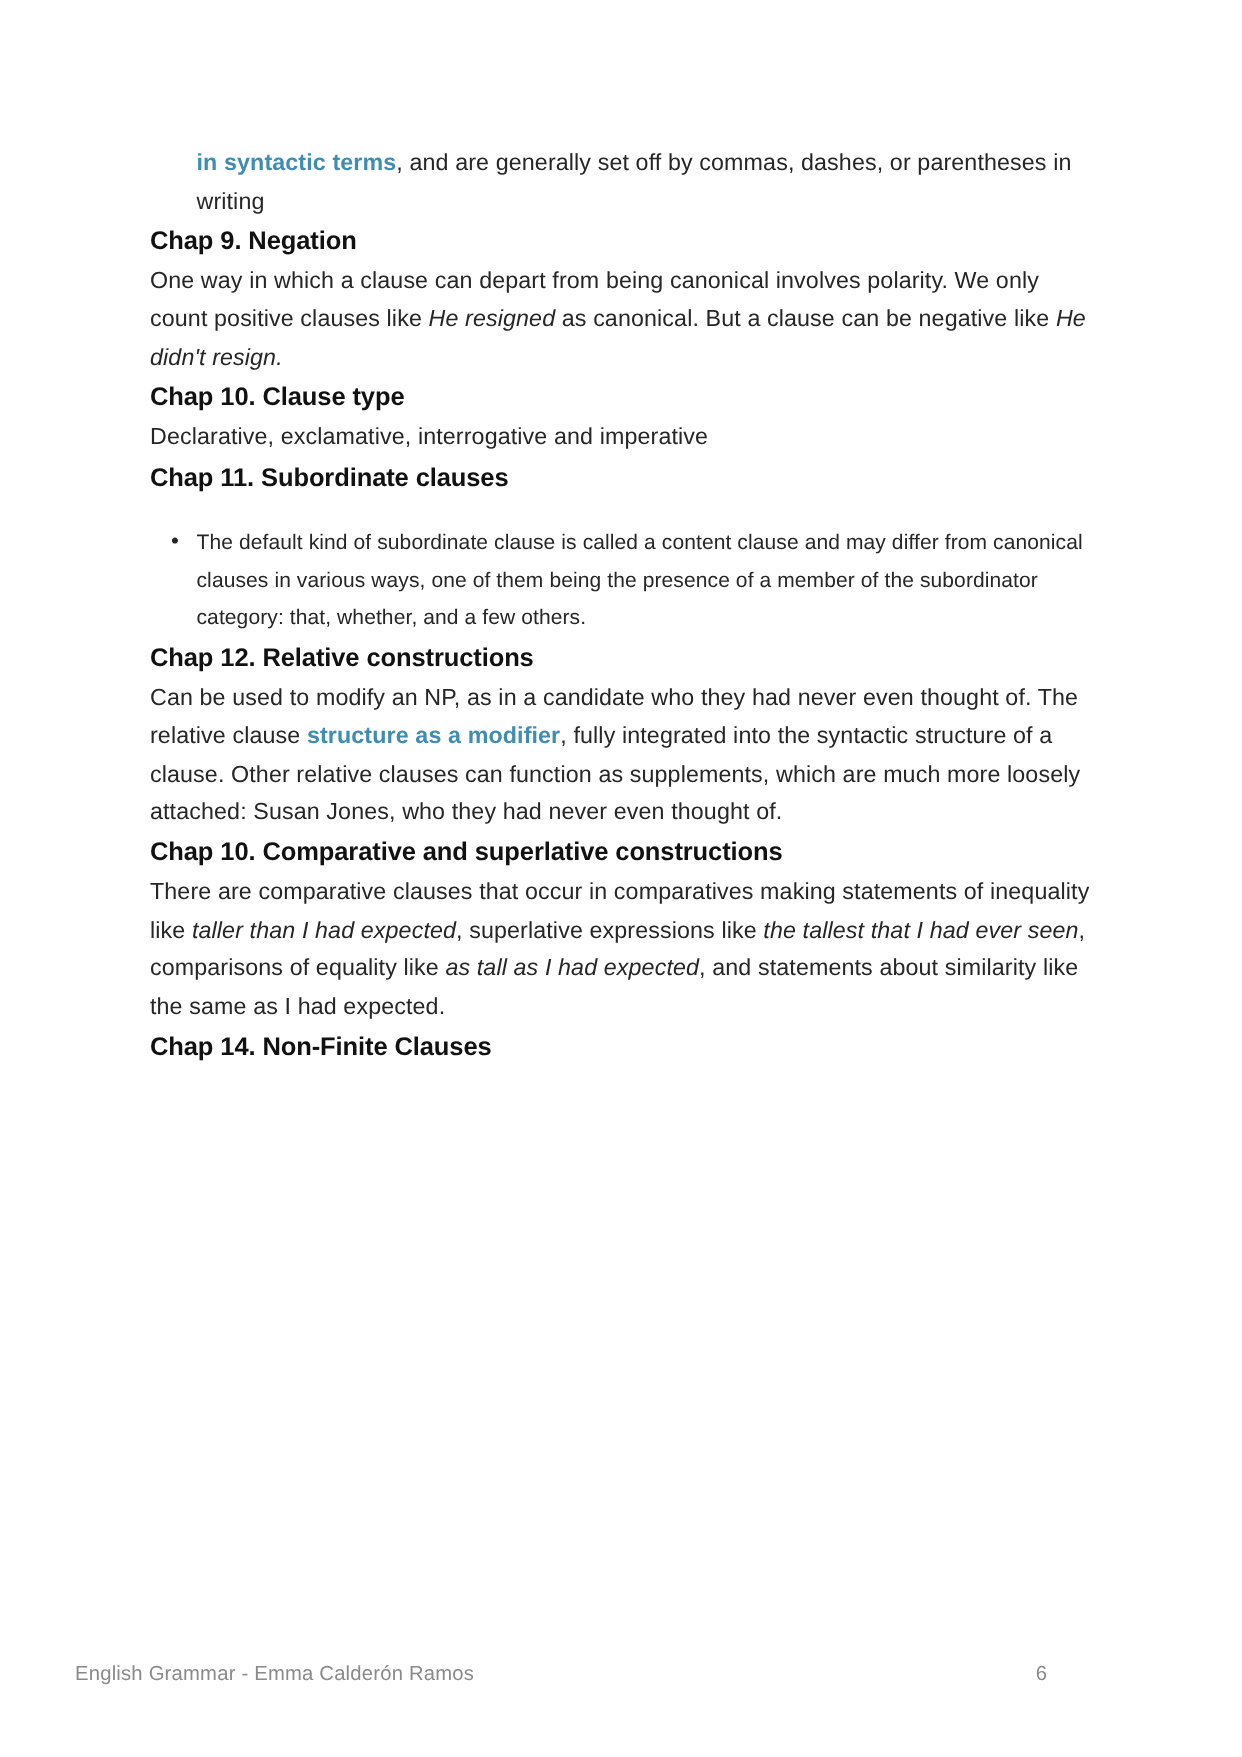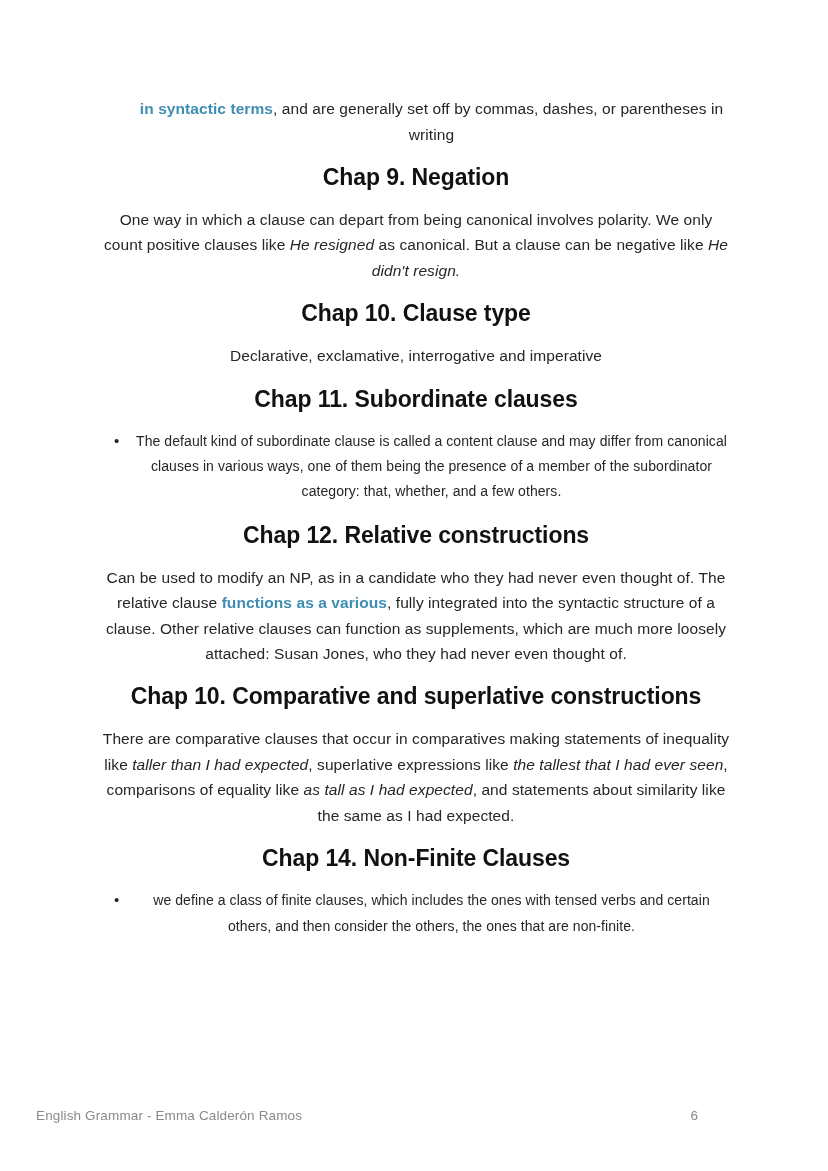--- a/index.html
+++ b/index.html
@@ -11,42 +11,41 @@
     font-family: "Liberation Sans", sans-serif;
     -webkit-font-smoothing: antialiased;
   }
   .page {
     position: relative;
     width: 748px;
     height: 1171px;
     background: #ffffff;
     box-sizing: border-box;
     overflow: hidden;
-    text-align: center;
   }
   .content {
     position: absolute;
     left: 100px;
     top: 96px;
     width: 632px;
   }
 
   
   .cont-para {
     margin: 0 0 0 31px;
     font-size: 15.5px;
     line-height: 25.5px;
     color: #262626;
     letter-spacing: 0.005em;
   }
 
   
   h2.chap {
-    margin: 16px;
-    font-size: 23px;
+    margin: 0;
+    font-size: 17px;
     line-height: 28px;
     font-weight: bold;
     color: #111111;
     letter-spacing: -0.004em;
   }
   .h-gap-1 { margin-top: 33px; }
   .h-gap-2 { margin-top: 36px; }
 
   
   p.body {
@@ -82,21 +81,21 @@
   .lnk {
     color: #3f8db2;
     text-decoration: none;
     font-weight: 600;
   }
   .it { font-style: italic; }
 
   
   .footer {
     position: absolute;
-    left: 36px;
+    left: 50px;
     right: 50px;
     top: 1108px;
     display: flex;
     align-items: baseline;
     justify-content: space-between;
   }
   .footer-text {
     font-size: 13.5px;
     color: #8a8a8a;
     letter-spacing: 0.01em;
@@ -127,32 +126,29 @@
       <span>Declarative, exclamative, interrogative and imperative</span>
     </p>
 
     <h2 class="chap h-gap-2">Chap 11. Subordinate clauses</h2>
     <ul class="bullets">
       <li>The default kind of subordinate clause is called a content clause and may differ from canonical clauses in various ways, one of them being the presence of a member of the subordinator category: that, whether, and a few others.</li>
     </ul>
 
     <h2 class="chap h-gap-2">Chap 12. Relative constructions</h2>
     <p class="body">
-      <span>Can be used to modify an NP, as in a candidate who they had never even thought of. The relative clause </span><a href="#" class="lnk">functions as a various</a><span>, fully integrated into the syntactic structure of a clause. Other relative clauses can function as supplements, which are much more loosely attached: Susan Jones, who they had never even thought of.</span>
+      <span>Can be used to modify an NP, as in a candidate who they had never even thought of. The relative clause </span><a href="#" class="lnk">structure as a modifier</a><span>, fully integrated into the syntactic structure of a clause. Other relative clauses can function as supplements, which are much more loosely attached: Susan Jones, who they had never even thought of.</span>
     </p>
 
     <h2 class="chap h-gap-2">Chap 10. Comparative and superlative constructions</h2>
     <p class="body">
       <span>There are comparative clauses that occur in comparatives making statements of inequality like </span><span class="it">taller than I had expected</span><span>, superlative expressions like </span><span class="it">the tallest that I had ever seen</span><span>, comparisons of equality like </span><span class="it">as tall as I had expected</span><span>, and statements about similarity like the same as I had expected.</span>
     </p>
 
     <h2 class="chap h-gap-2">Chap 14. Non-Finite Clauses</h2>
-    <ul class="bullets">
-      <li>we define a class of finite clauses, which includes the ones with tensed verbs and certain others, and then consider the others, the ones that are non-finite.</li>
-    </ul>
 
   </div>
 
   <div class="footer">
     <span class="footer-text">English Grammar - Emma Calderón Ramos</span>
     <span class="footer-page">6</span>
   </div>
 
 </div>
 

